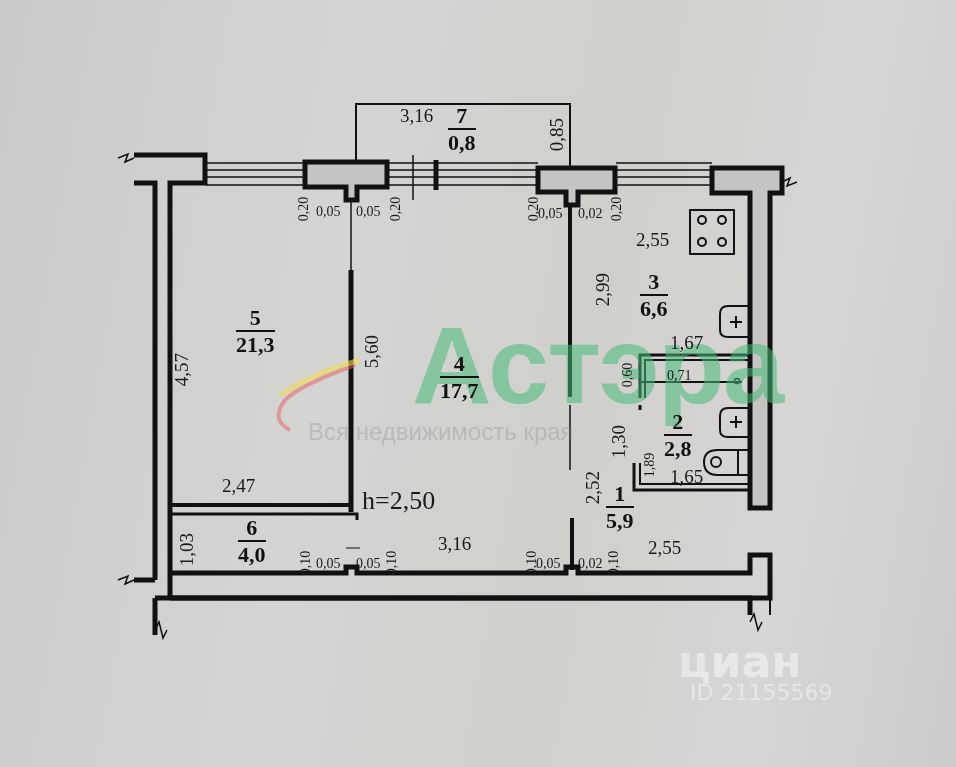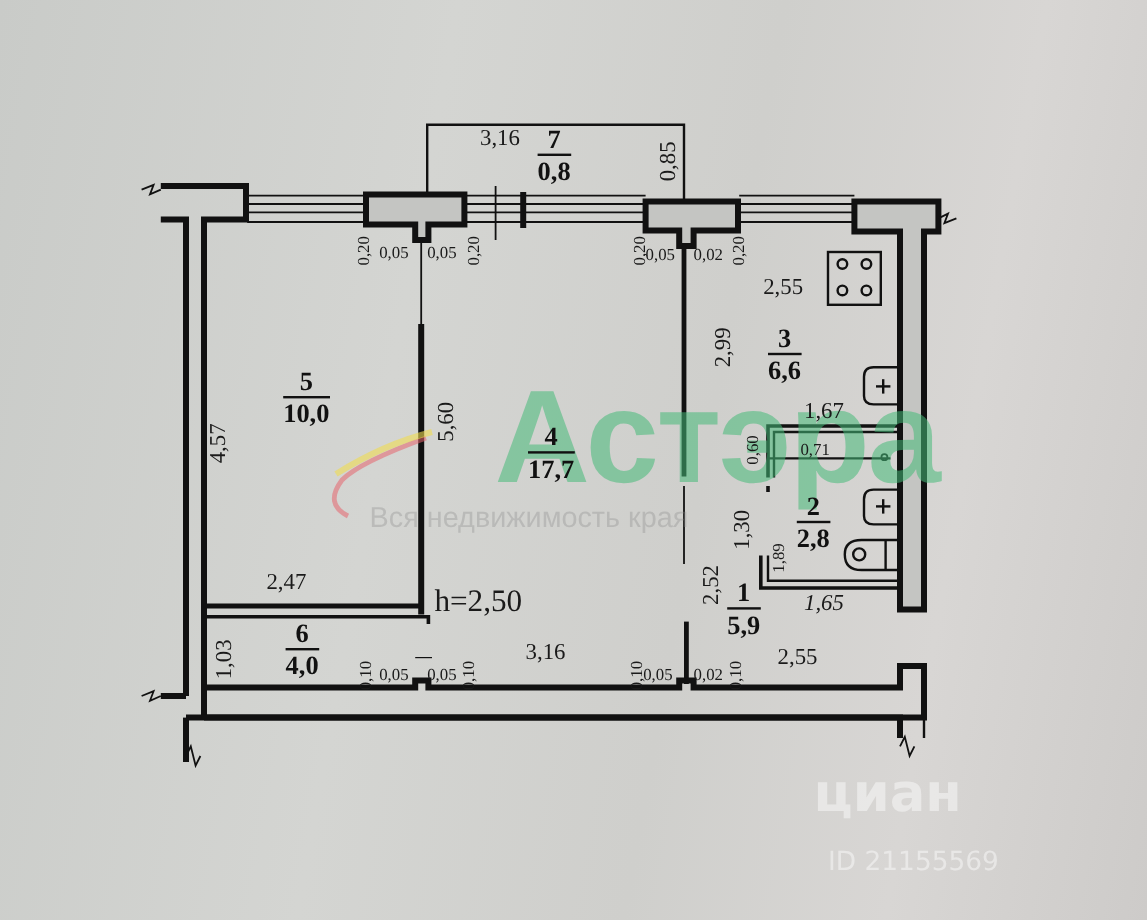--- a/index.html
+++ b/index.html
@@ -116,25 +116,25 @@
     <path d="M750 622 L754 614 L758 630 L762 622"></path>
   </g>
 
   <path d="M355 365 Q300 385 285 400 Q270 420 290 430" stroke="rgba(230,100,110,0.55)" stroke-width="4" fill="none"></path>
   <path d="M280 395 Q320 370 360 360" stroke="rgba(240,220,80,0.6)" stroke-width="5" fill="none"></path>
 </svg>
 
 <div class="wm-logo" style="left:412px; top:310px;">Астэра</div>
 <div class="wm-sub" style="left:308px; top:420px;">Вся недвижимость края</div>
 <div class="cian" style="left:678px; top:640px; font-size:44px; font-weight:bold;">циан</div>
-<div class="cian" style="left:690px; top:682px; font-size:22px;margin-top:26px;">ID 21155569</div>
+<div class="cian" style="left:690px; top:682px; font-size:22px;">ID 21155569</div>
 
 <div class="room" style="left:236px; top:306px;">
     <span class="num">5</span>
-    <span class="area">10,0</span>
+    <span class="area">21,3</span>
   </div>
 <div class="room" style="left:440px; top:352px;">
     <span class="num">4</span>
     <span class="area">17,7</span>
   </div>
 <div class="room" style="left:640px; top:270px;">
     <span class="num">3</span>
     <span class="area">6,6</span>
   </div>
 <div class="room" style="left:664px; top:410px;">
@@ -162,21 +162,21 @@
 <div class="lbl dim" style="left:222px; top:476px;text-align:center;">2,47</div>
 <div class="lbl dim vert" style="left:355px; top:342px;">5,60</div>
 <div class="lbl dim" style="left:438px; top:534px;">3,16</div>
 <div class="lbl dim" style="left:636px; top:230px;">2,55</div>
 <div class="lbl dim vert" style="left:586px; top:280px;">2,99</div>
 <div class="lbl dim" style="left:670px; top:333px;">1,67</div>
 <div class="lbl small" style="left:667px; top:369px;">0,71</div>
 <div class="lbl small vert" style="left:616px; top:368px;">0,60</div>
 <div class="lbl dim vert" style="left:602px; top:432px;">1,30</div>
 <div class="lbl small vert" style="left:638px; top:458px;">1,89</div>
-<div class="lbl dim" style="left:670px; top:493px;font-style:italic;">1,65</div>
+<div class="lbl dim" style="left:670px; top:467px;">1,65</div>
 <div class="lbl dim vert" style="left:576px; top:478px;">2,52</div>
 <div class="lbl dim" style="left:648px; top:538px;">2,55</div>
 <div class="lbl dim vert" style="left:170px; top:540px;">1,03</div>
 
 <div class="lbl small vert" style="left:292px; top:202px;">0,20</div>
 <div class="lbl small" style="left:316px; top:205px;">0,05</div>
 <div class="lbl small" style="left:356px; top:205px;">0,05</div>
 <div class="lbl small vert" style="left:384px; top:202px;">0,20</div>
 <div class="lbl small vert" style="left:522px; top:202px;">0,20</div>
 <div class="lbl small" style="left:538px; top:207px;">0,05</div>

